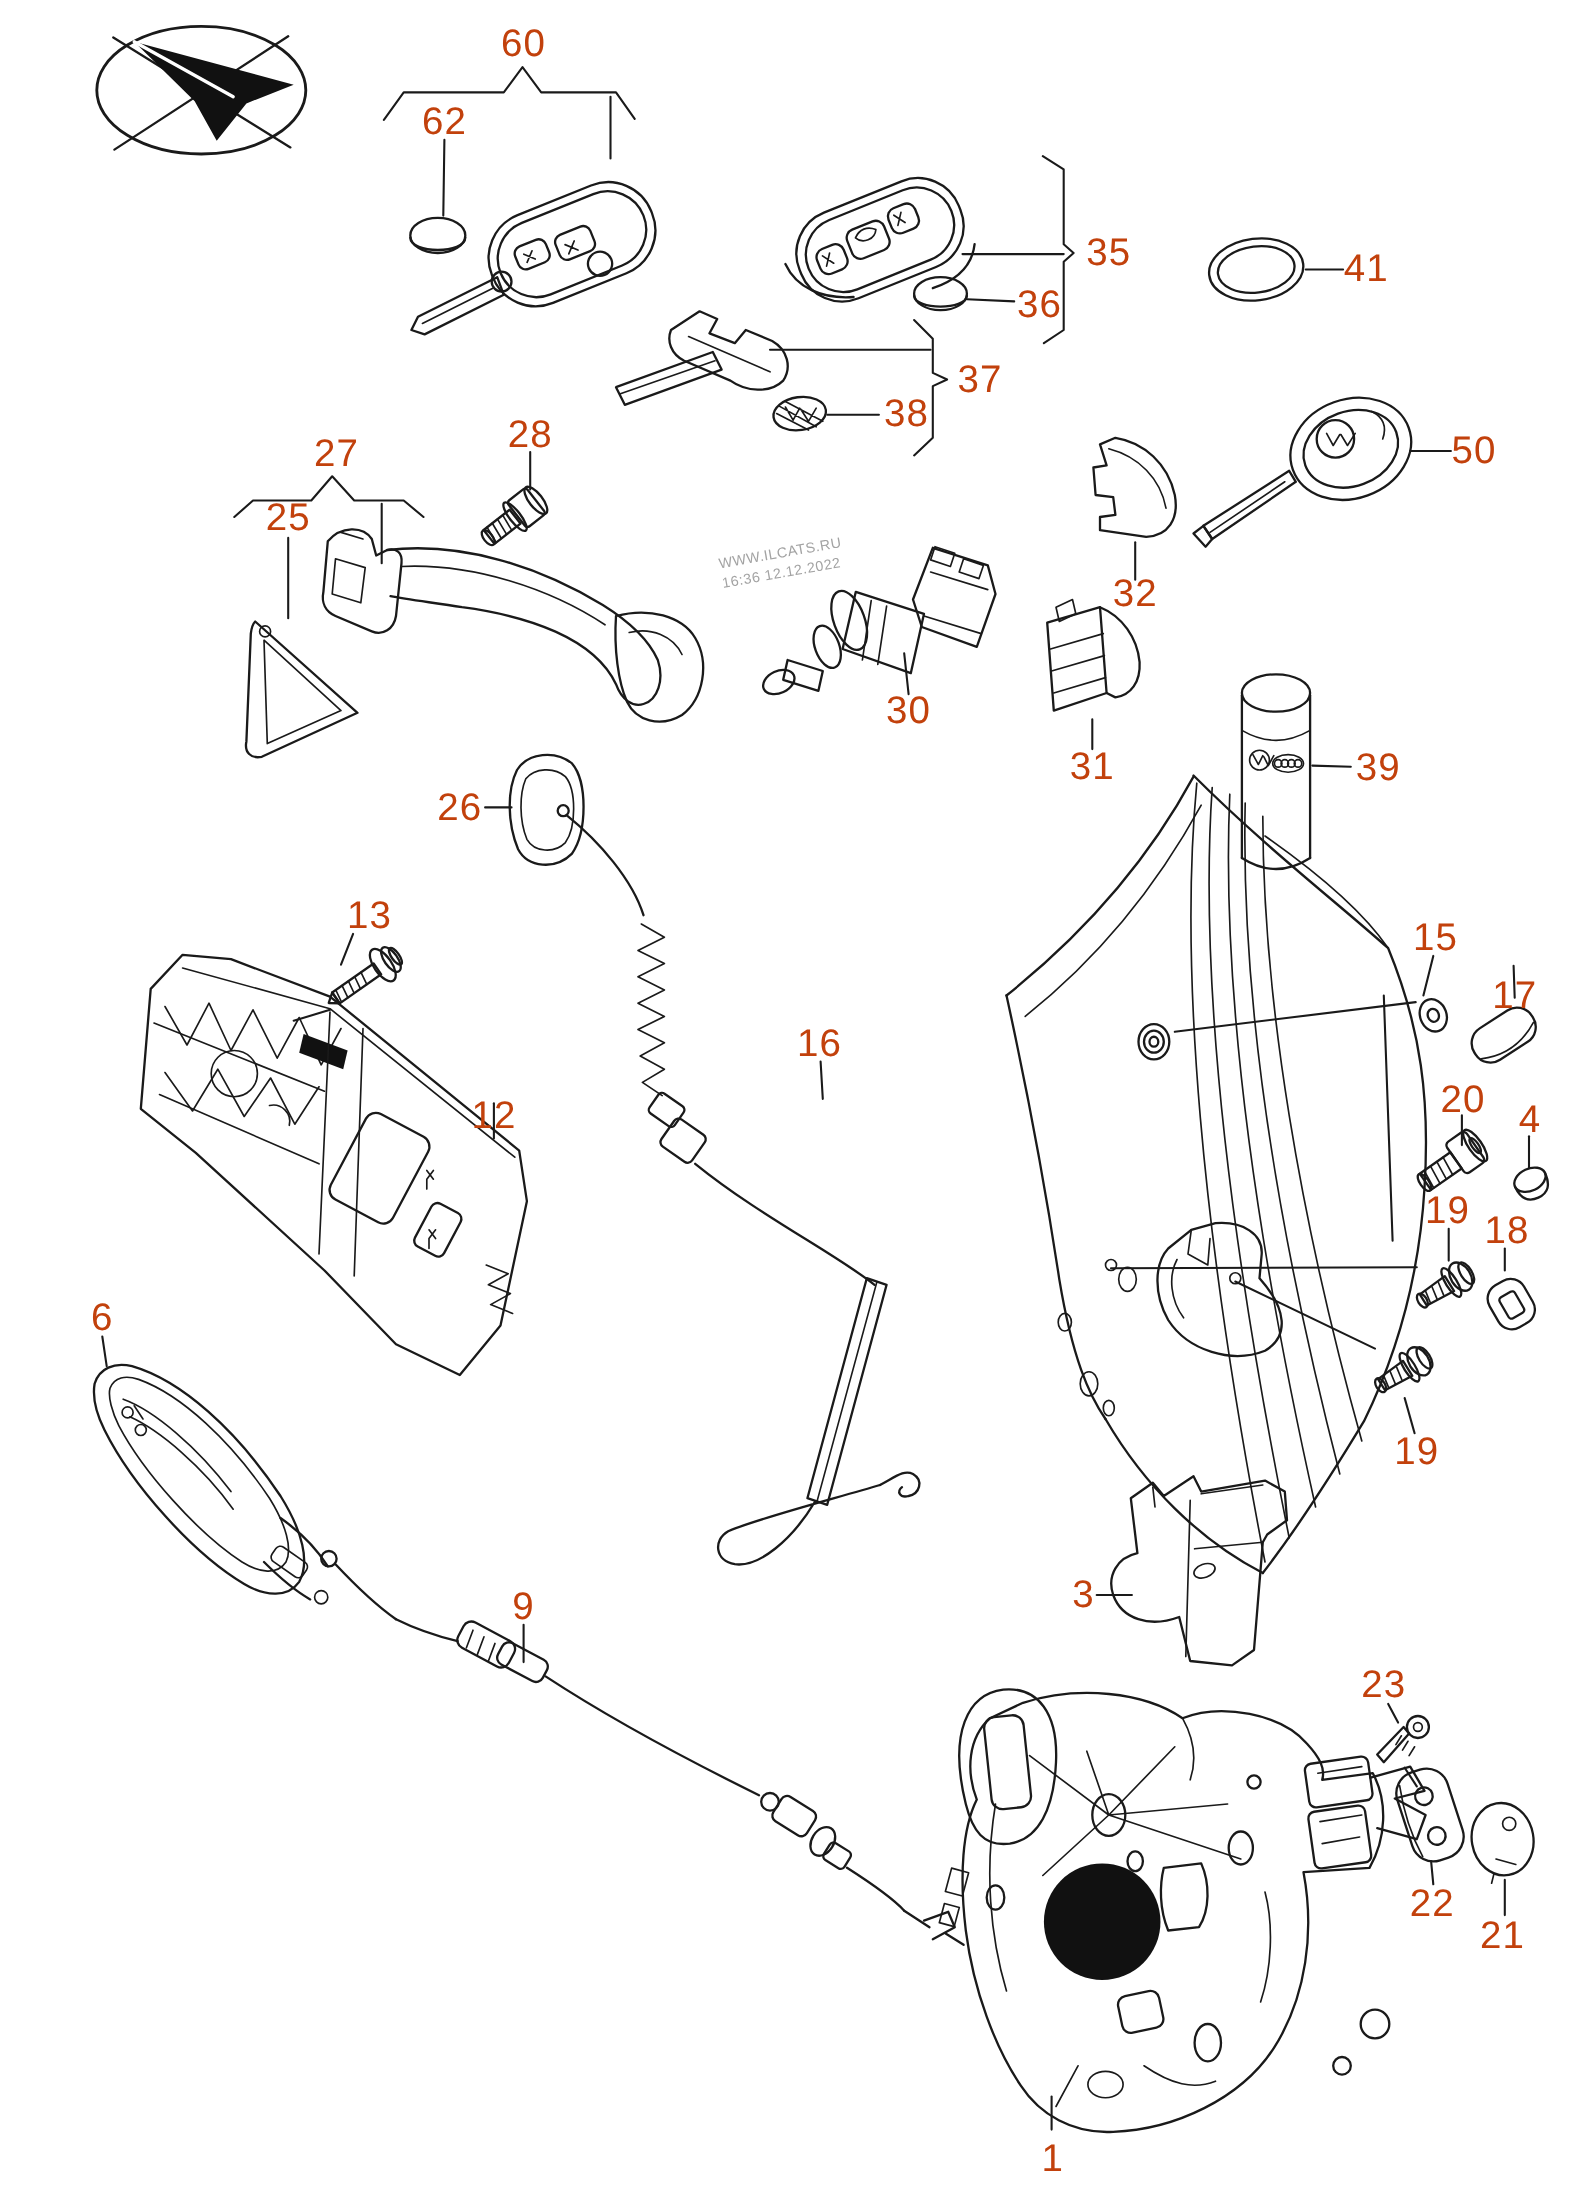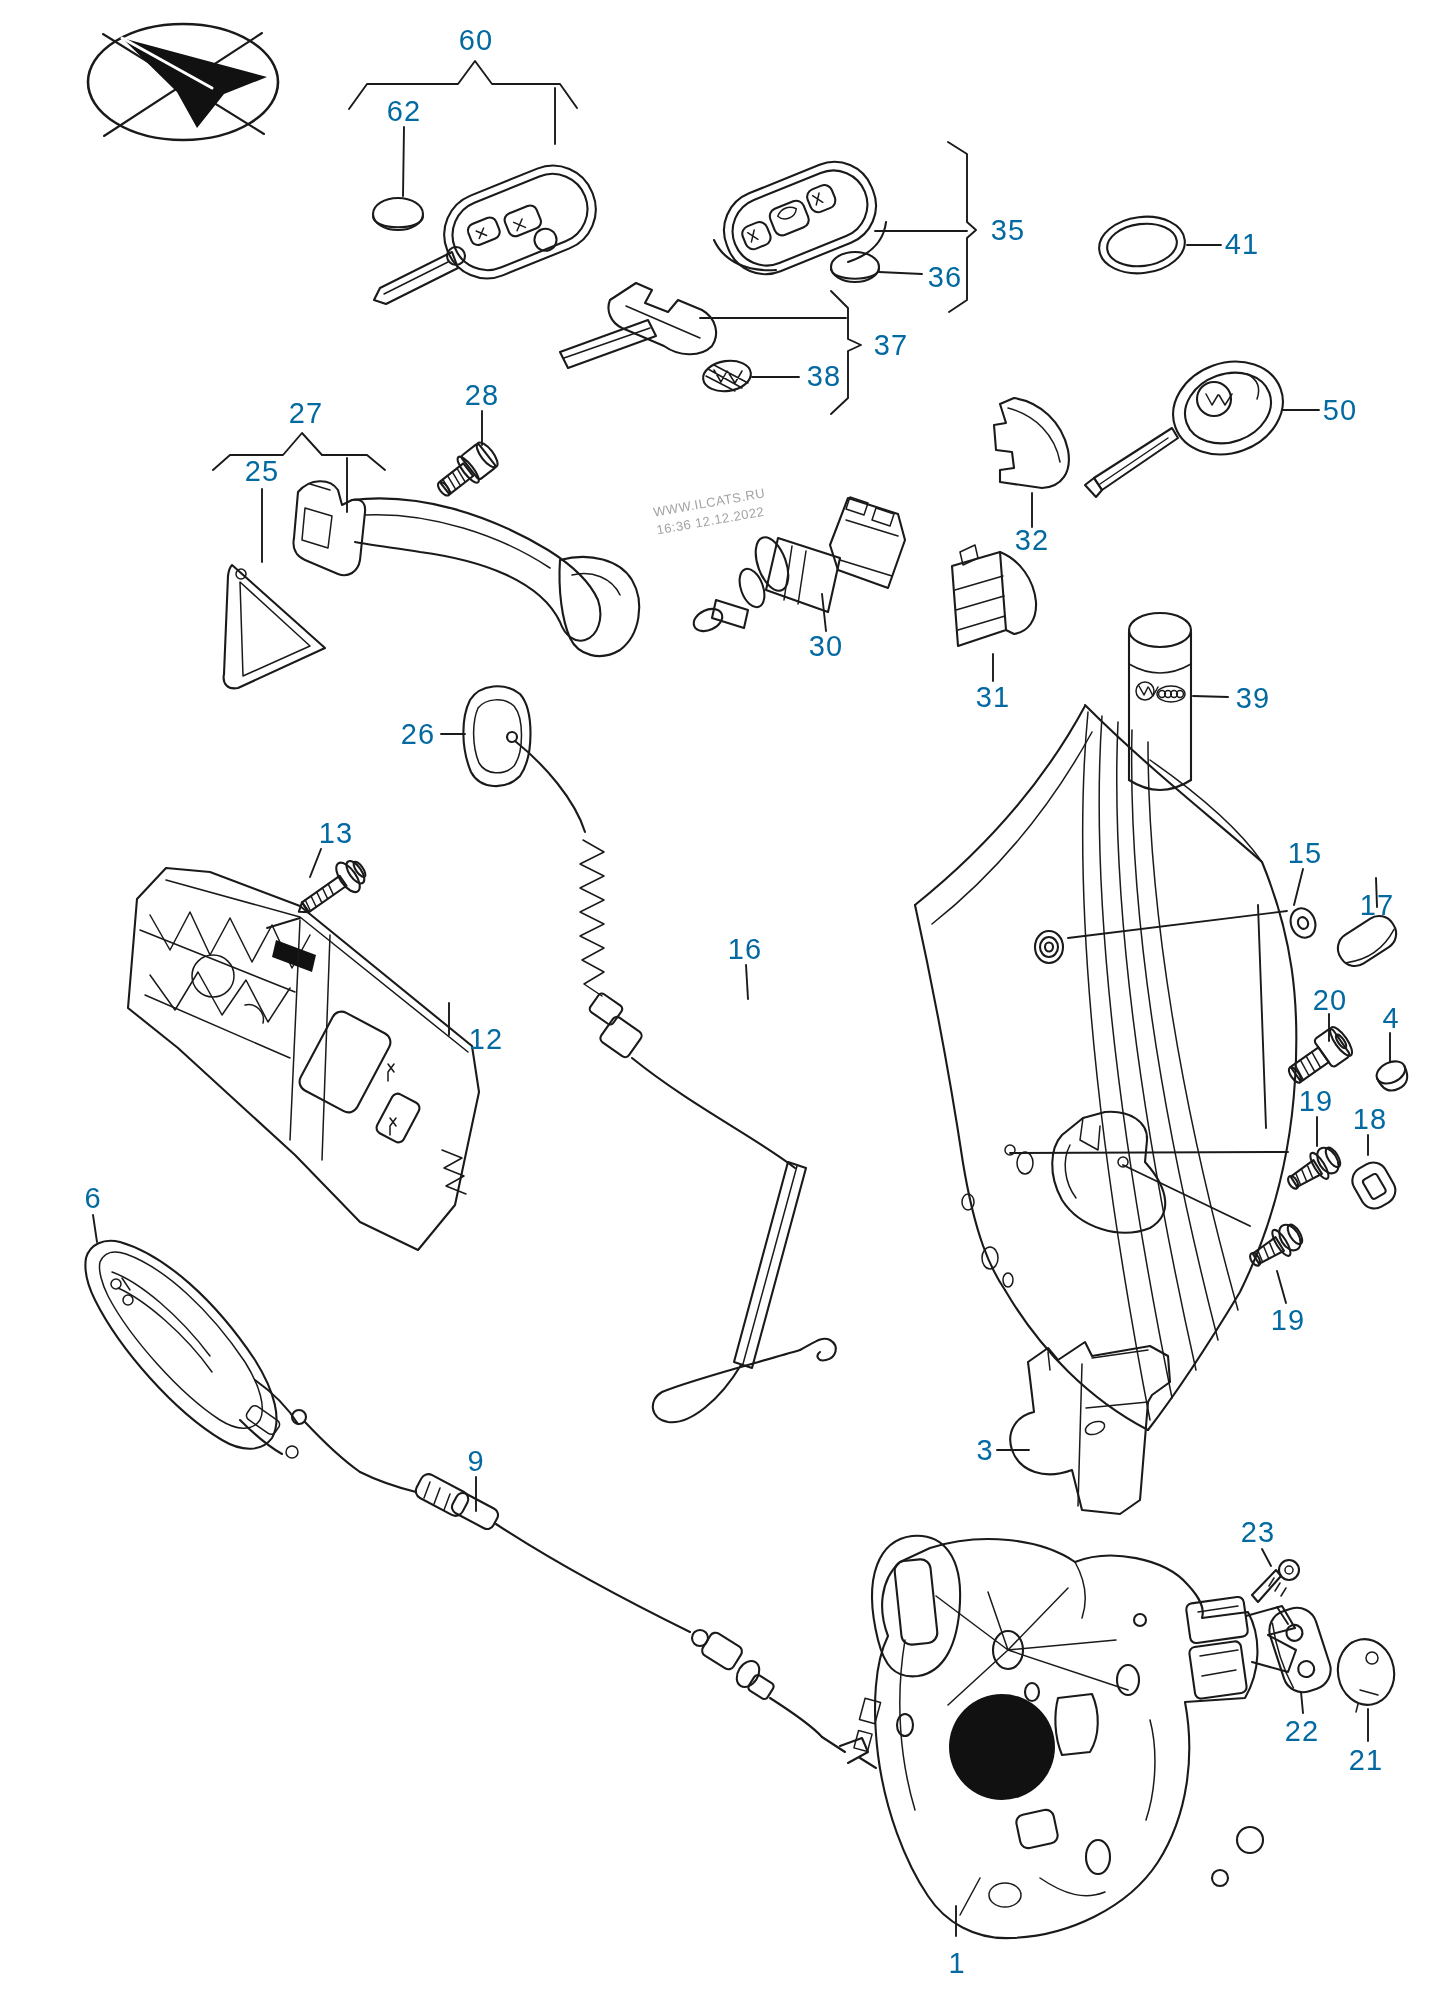--- a/index.html
+++ b/index.html
@@ -6,21 +6,21 @@
   #stage{position:relative;width:1445px;height:1993px;background:#ffffff;overflow:hidden;
          font-family:"Liberation Sans",sans-serif;}
   #art{position:absolute;left:0;top:0;width:1445px;height:1993px;}
   #art *{vector-effect:non-scaling-stroke;}
   #art path,#art ellipse,#art circle,#art rect,#art line,#art polyline,#art polygon{
       fill:none;stroke:#1a1a1a;stroke-width:2.1;stroke-linecap:round;stroke-linejoin:round;}
   #art .thin{stroke-width:1.5;}
   #art .ld{stroke-width:1.9;}
   #art .fillb{fill:#111111;stroke:none;}
   #art .wline{stroke:#ffffff;stroke-width:3;}
-  .plabel{position:absolute;transform:translate(-50%,-50%);font-size:29px;color:#0369a1;
+  .plabel{position:absolute;transform:translate(-50%,-50%);font-size:35px;color:#c2410c;
           letter-spacing:1px;white-space:nowrap;cursor:pointer;}
   #watermark{position:absolute;left:652px;top:504px;color:#a3a3a3;font-size:13px;
           line-height:1.4;transform:rotate(-10deg);transform-origin:left top;letter-spacing:.5px;}
 </style>
 </head>
 <body>
 
 <div id="stage">
 
   <svg id="art" viewBox="0 0 1445 1993" xmlns="http://www.w3.org/2000/svg">
@@ -403,21 +403,21 @@
       <div class="plabel" style="left: 1340px; top: 410px;">50</div>
       <div class="plabel" style="left: 306px; top: 413px;">27</div>
       <div class="plabel" style="left: 482px; top: 395px;">28</div>
       <div class="plabel" style="left: 262px; top: 471px;">25</div>
       <div class="plabel" style="left: 826px; top: 646px;">30</div>
       <div class="plabel" style="left: 993px; top: 697px;">31</div>
       <div class="plabel" style="left: 1032px; top: 540px;">32</div>
       <div class="plabel" style="left: 1253px; top: 698px;">39</div>
       <div class="plabel" style="left: 418px; top: 734px;">26</div>
       <div class="plabel" style="left: 323px; top: 833px; margin-left: 13px;">13</div>
-      <div class="plabel" style="left: 449px; top: 1039px; margin-left: 37px;">12</div>
+      <div class="plabel" style="left: 449px; top: 1014px;">12</div>
       <div class="plabel" style="left: 745px; top: 949px;">16</div>
       <div class="plabel" style="left: 1305px; top: 853px;">15</div>
       <div class="plabel" style="left: 1377px; top: 861px; margin-top: 44px;">17</div>
       <div class="plabel" style="left: 1330px; top: 1000px;">20</div>
       <div class="plabel" style="left: 1391px; top: 1018px;">4</div>
       <div class="plabel" style="left: 1316px; top: 1101px;">19</div>
       <div class="plabel" style="left: 1370px; top: 1119px;">18</div>
       <div class="plabel" style="left: 1288px; top: 1320px;">19</div>
       <div class="plabel" style="left: 93px; top: 1198px;">6</div>
       <div class="plabel" style="left: 476px; top: 1461px;">9</div>

